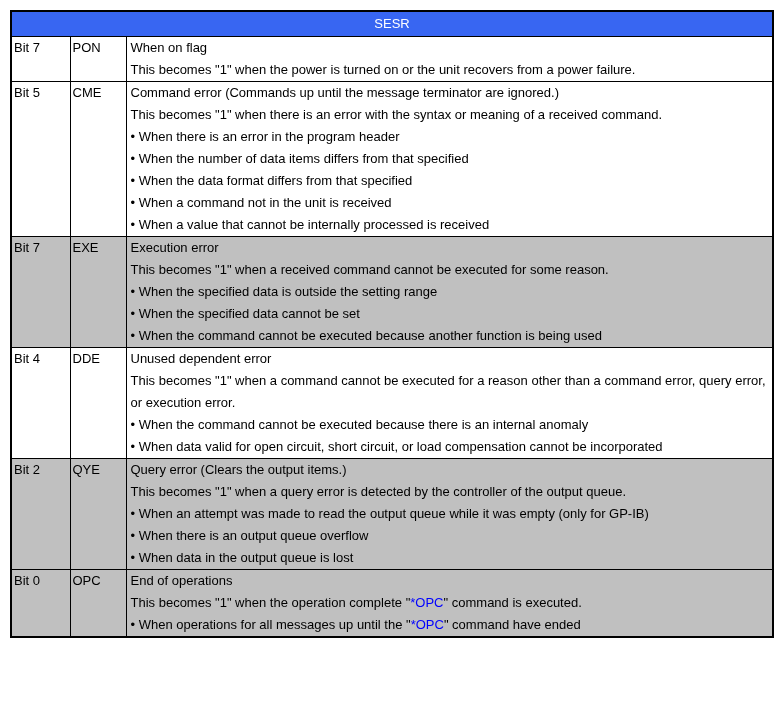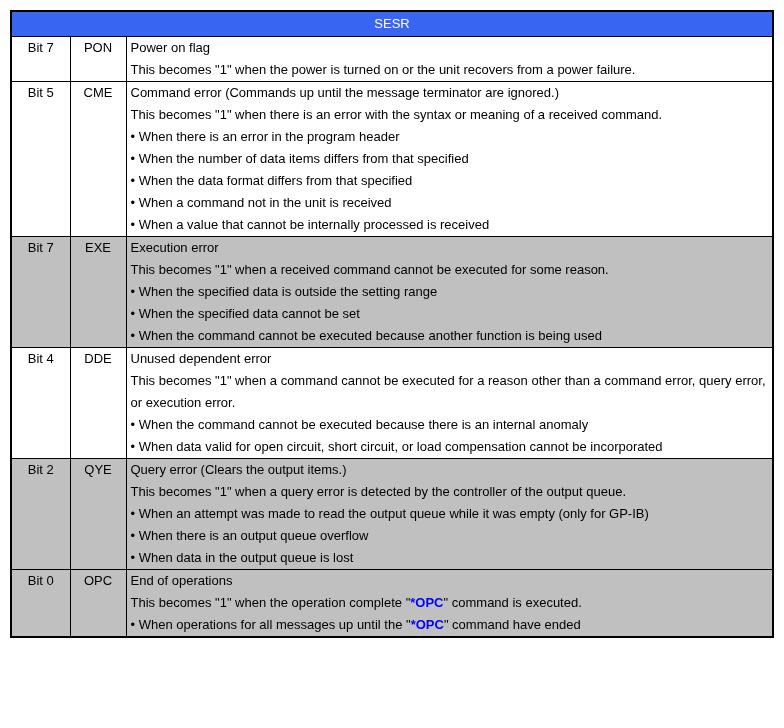--- a/index.html
+++ b/index.html
@@ -33,32 +33,31 @@
   }
   td.title-cell {
     background: var(--header-bg, #3866f2);
     color: var(--header-text, #fff);
     text-align: center;
     height: 20px;
     line-height: 20px;
     font-size: 13px;
   }
   td.bit-cell, td.code-cell {
-    text-align: center;
     padding: 0 2px;
   }
   td.desc-cell {
     padding: 0 4px;
   }
   tr.shaded td {
     background: var(--shaded-bg, #c0c0c0);
   }
   .seg-command {
     color: var(--command-blue, #0000ff);
-    font-weight: bold;
+    font-weight: normal;
     margin-top: 32px;
   }
   .desc-line { }
 </style>
 </head>
 <body>
 
 <div class="page">
   <table class="sesr">
     <colgroup>
@@ -68,21 +67,21 @@
     </colgroup>
     <tbody>
       <tr>
         <td class="title-cell" colspan="3">SESR</td>
       </tr>
 
     <tr>
           <td class="bit-cell">Bit 7</td>
           <td class="code-cell">PON</td>
           <td class="desc-cell">
-            <div class="desc-line"><span>Power on flag</span></div>
+            <div class="desc-line"><span>When on flag</span></div>
             <div class="desc-line"><span>This becomes "1" when the power is turned on or the unit recovers from a power failure.</span></div>
           </td>
         </tr>
         <tr>
           <td class="bit-cell">Bit 5</td>
           <td class="code-cell">CME</td>
           <td class="desc-cell">
             <div class="desc-line"><span>Command error (Commands up until the message terminator are ignored.)</span></div>
             <div class="desc-line"><span>This becomes "1" when there is an error with the syntax or meaning of a received command.</span></div>
             <div class="desc-line"><span>• When there is an error in the program header</span></div>

